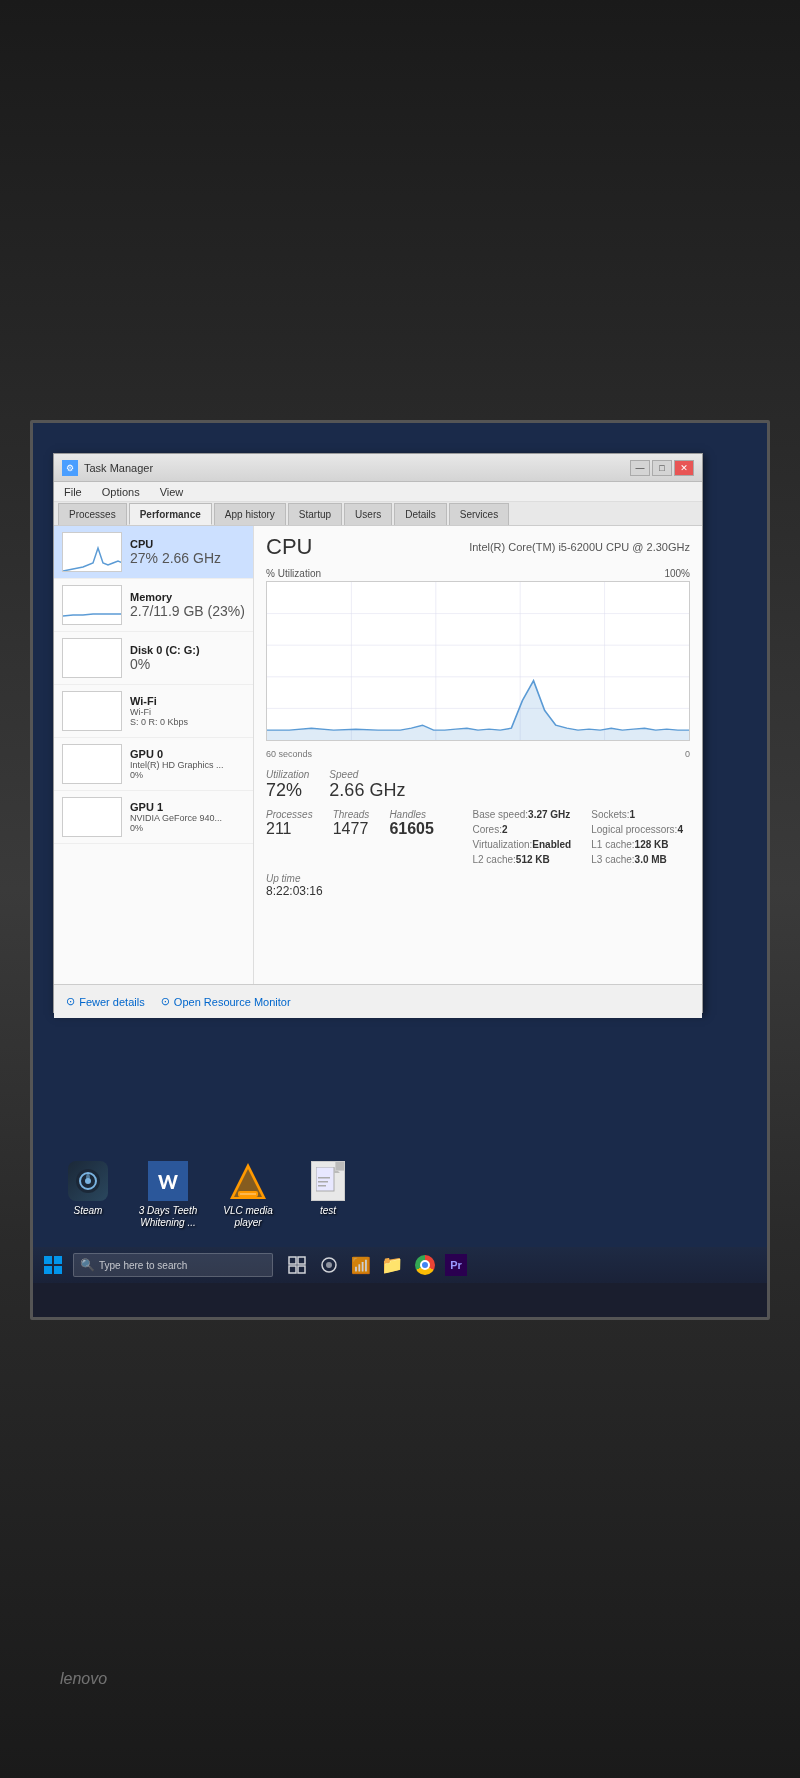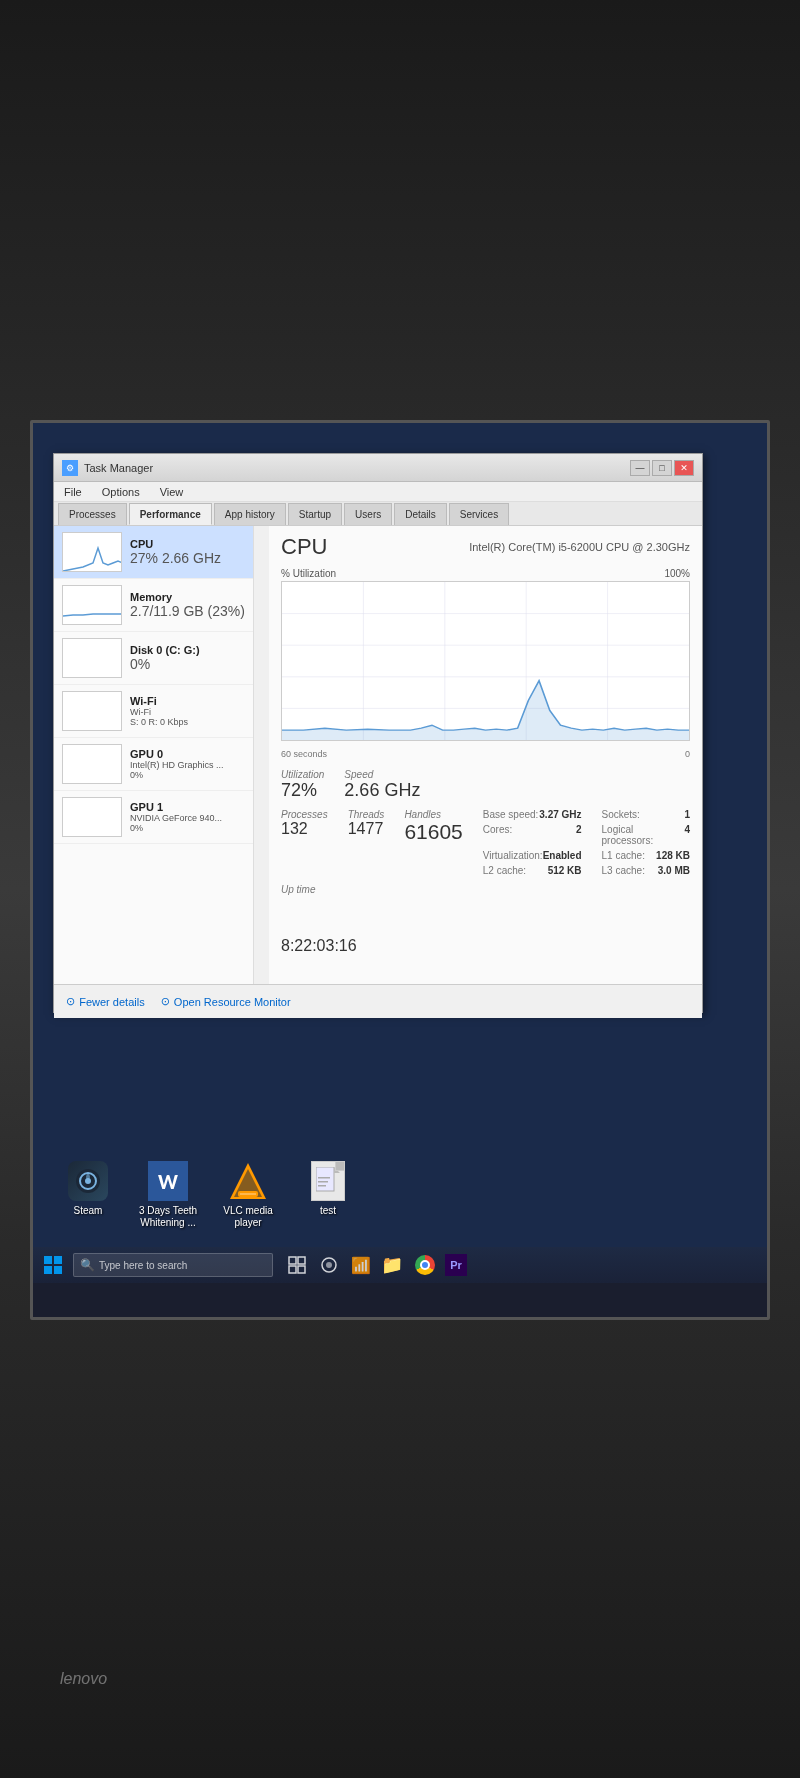--- a/index.html
+++ b/index.html
@@ -144,21 +144,20 @@
 
     .tm-tab.active {
       background: #f0f0f0;
       border-bottom: 1px solid #f0f0f0;
       font-weight: bold;
     }
 
     .tm-body {
       display: flex;
       height: calc(100% - 100px);
-      gap: 15px;
     }
 
     
     .tm-sidebar {
       width: 200px;
       background: #fafafa;
       border-right: 1px solid #ddd;
       overflow-y: auto;
     }
 
@@ -271,21 +270,20 @@
 
     .info-grid {
       display: grid;
       grid-template-columns: 1fr 1fr;
       gap: 4px 20px;
       font-size: 10px;
     }
 
     .info-row {
       display: flex;
-      justify-content: space-between;
     }
 
     .info-key { color: #777; }
     .info-val { color: #333; font-weight: bold; }
 
     .uptime-section {
       margin-top: 6px;
     }
 
     .tm-footer {
@@ -335,20 +333,21 @@
       font-size: 28px;
       margin-bottom: 4px;
     }
 
     .icon-label {
       font-size: 10px;
       color: #fff;
       text-align: center;
       text-shadow: 1px 1px 2px #000;
       line-height: 1.2;
+      font-style: italic;
     }
 
     
     .steam-icon-bg {
       width: 40px;
       height: 40px;
       border-radius: 8px;
       background: linear-gradient(135deg, #1b2838, #2a475e);
       display: flex;
       align-items: center;
@@ -637,29 +636,29 @@
             </div>
             <div class="stat-col">
               <span class="stat-label">Speed</span>
               <span class="stat-value">2.66 GHz</span>
             </div>
           </div>
 
           <div class="cpu-stats-row" style="margin-top:4px;">
             <div class="stat-col">
               <span class="stat-label">Processes</span>
-              <span class="stat-value" style="font-size:16px;">132</span>
+              <span class="stat-value" style="font-size:16px;">211</span>
             </div>
             <div class="stat-col">
               <span class="stat-label">Threads</span>
               <span class="stat-value" style="font-size:16px;">1477</span>
             </div>
             <div class="stat-col">
               <span class="stat-label">Handles</span>
-              <span class="stat-value" style="font-size:21px;">61605</span>
+              <span class="stat-value" style="font-size:16px;font-weight:bold;">61605</span>
             </div>
 
             <div class="info-grid" style="margin-left:auto; min-width: 200px;">
               <div class="info-row">
                 <span class="info-key">Base speed:</span>
                 <span class="info-val">3.27 GHz</span>
               </div>
               <div class="info-row">
                 <span class="info-key">Sockets:</span>
                 <span class="info-val">1</span>
@@ -686,21 +685,21 @@
               </div>
               <div class="info-row">
                 <span class="info-key">L3 cache:</span>
                 <span class="info-val">3.0 MB</span>
               </div>
             </div>
           </div>
 
           <div class="uptime-section">
             <div class="stat-label">Up time</div>
-            <div class="stat-value" style="font-size:16px;margin-top:42px;">8:22:03:16</div>
+            <div class="stat-value" style="font-size:12px;">8:22:03:16</div>
           </div>
 
         </div>
       </div>
 
       <div class="tm-footer">
         <div class="footer-link">
           <span>⊙</span>
           <span>Fewer details</span>
         </div>

